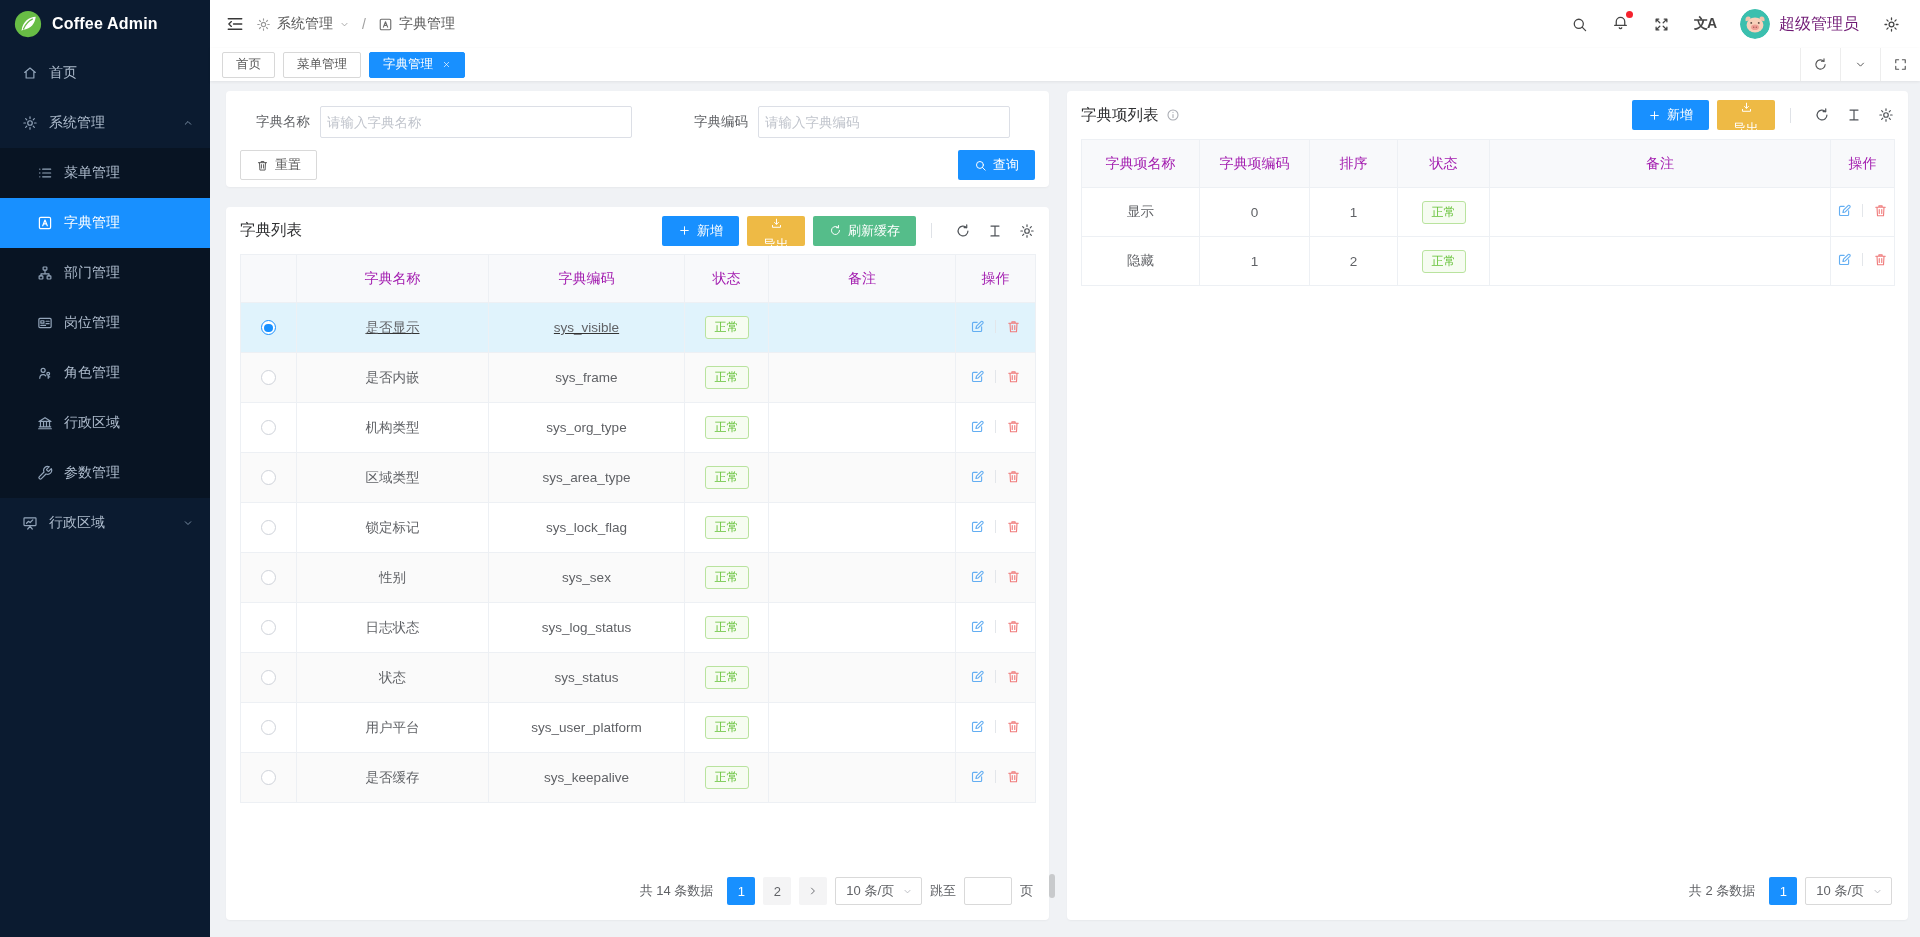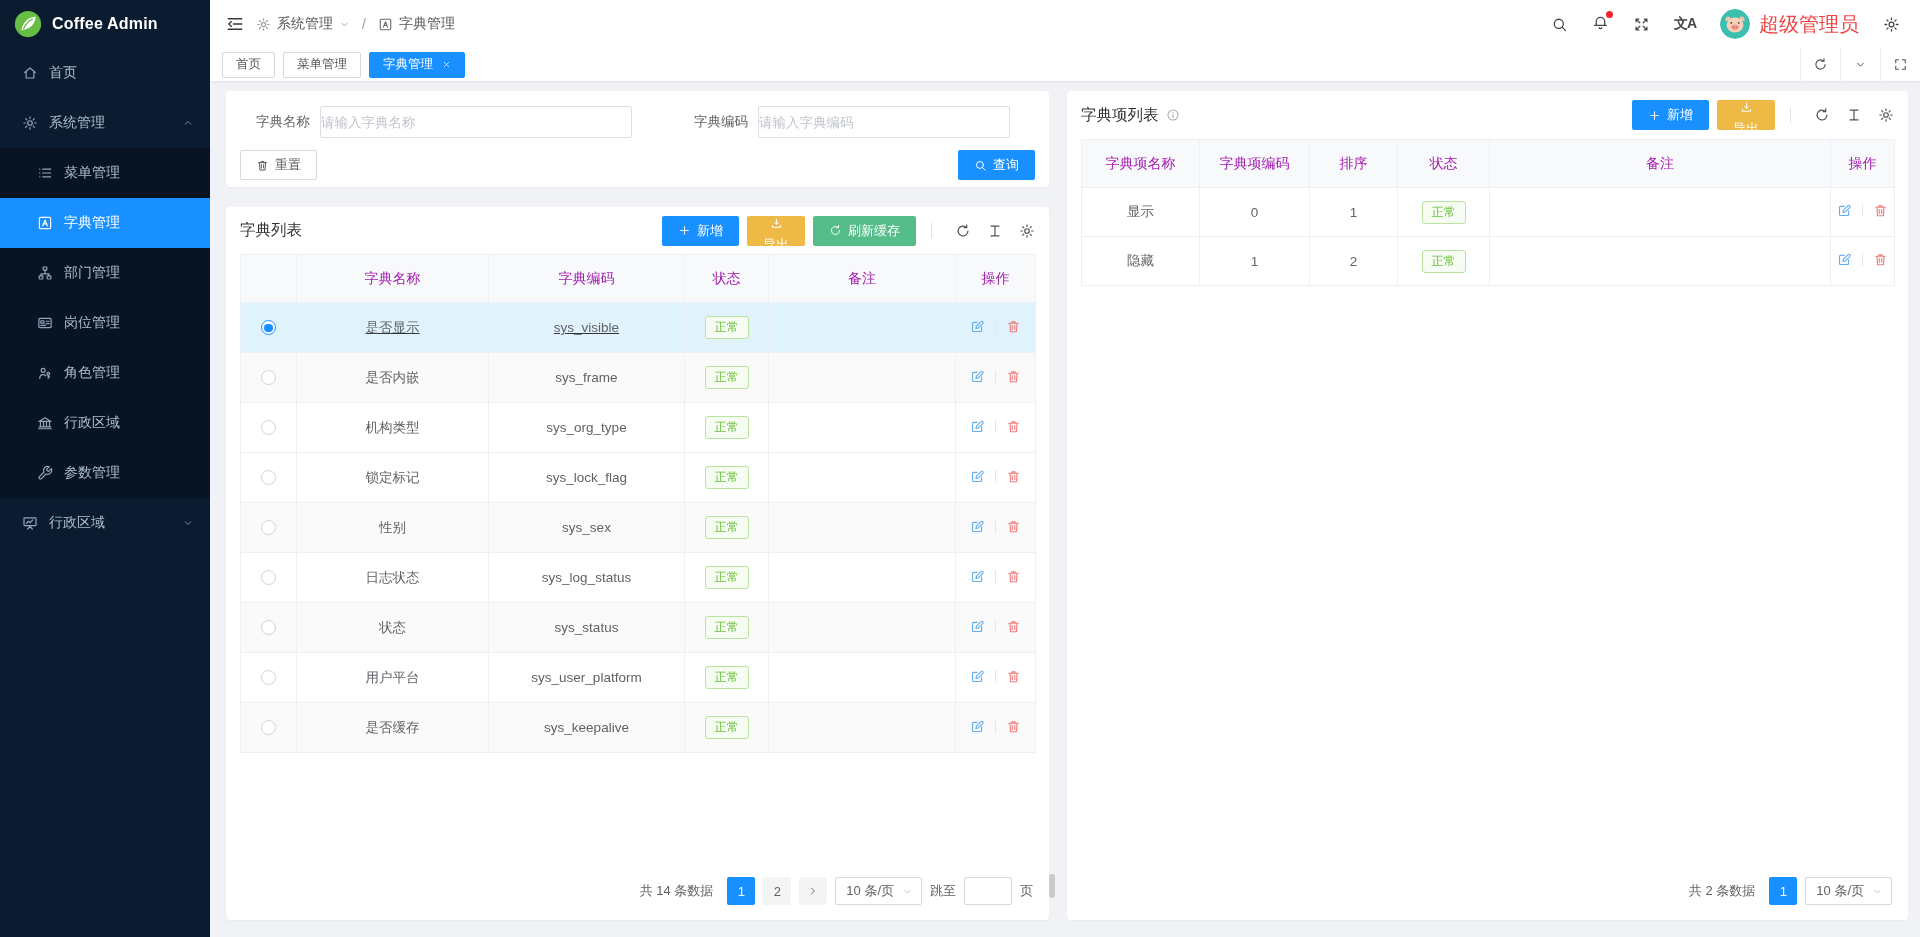--- a/index.html
+++ b/index.html
@@ -36,21 +36,21 @@
   .crumb .cv { font-size: 11px; color: #9a9a9a; }
   .crumb-sep { color: #a0a0a0; }
   .tb-right { display: flex; align-items: center; gap: 24px; color: #454545; }
   .tb-right .icon { font-size: 17px; cursor: pointer; }
   .bell-wrap { position: relative; cursor: pointer; }
   .bell-dot { position: absolute; top: -3px; right: -4px; width: 7px; height: 7px; border-radius: 50%; background: #f5222d; }
   .translate { font-size: 14px; font-weight: 600; cursor: pointer; letter-spacing: -1px; }
   .user-wrap { display: flex; align-items: center; gap: 9px; cursor: pointer; }
   .avatar { width: 30px; height: 30px; border-radius: 50%; overflow: hidden; }
   .avatar svg { width: 30px; height: 30px; display: block; }
-  .username { font-size: 20px; color: #ef4444; }
+  .username { font-size: 16px; color: #701a75; }
 
   .tabbar { height: 33px; background: #fff; display: flex; align-items: center; padding-left: 12px; box-shadow: 0 1px 3px rgba(0,0,0,.07); position: relative; z-index: 2; flex-shrink: 0; }
   .tab { height: 26px; display: inline-flex; align-items: center; padding: 0 13px; border: 1px solid #d8d8d8; border-radius: 2px; background: #fff; color: #585858; font-size: 12.5px; margin-right: 8px; cursor: pointer; }
   .tab.active { background: var(--primary, #1890ff); border-color: var(--primary, #1890ff); color: #fff; }
   .tab .tab-close { font-size: 9px; margin-left: 9px; }
   .tab-tools { margin-left: auto; display: flex; align-self: stretch; }
   .tool-cell { width: 40px; display: flex; align-items: center; justify-content: center; border-left: 1px solid #ededed; color: #555; font-size: 15px; cursor: pointer; }
   .tool-cell.chev { font-size: 13px; }
 
   .content { flex: 1; display: flex; gap: 18px; padding: 10px 12px 17px 16px; position: relative; min-height: 0; border-radius: 8px; }
@@ -58,21 +58,21 @@
 
   .left-col { width: 823px; flex-shrink: 0; display: flex; flex-direction: column; }
   .right-col { flex: 1; display: flex; flex-direction: column; min-width: 0; }
 
   
   .search-card { height: 96px; margin-bottom: 20px; padding: 15px 14px 8px; }
   .form-row { display: flex; align-items: center; }
   .form-item { display: flex; align-items: center; }
   .form-item + .form-item { margin-left: 46px; }
   .form-label { width: 70px; text-align: right; margin-right: 10px; color: #606266; font-size: 13.5px; white-space: nowrap; }
-  .form-input { height: 32px; border: 1px solid #dcdfe6; border-radius: 2px; padding: 0 0; font-size: 13.5px; color: #333; outline: none; background: #fff; }
+  .form-input { height: 32px; border: 1px solid #dcdfe6; border-radius: 2px; padding: 0 6px; font-size: 13.5px; color: #333; outline: none; background: #fff; }
   .form-input::placeholder { color: #c0c4cc; }
   .input-name { width: 312px; }
   .input-code { width: 252px; }
   .form-actions { display: flex; justify-content: space-between; gap: 10px; margin-top: 12px; }
 
   .btn { height: 30px; border: 1px solid transparent; border-radius: 2px; display: inline-flex; align-items: center; gap: 6px; padding: 0 15px; font-size: 13px; cursor: pointer; font-family: inherit; white-space: nowrap; }
   .btn .icon { font-size: 13px; }
   .btn-primary { background: var(--primary, #1890ff); color: #fff; }
   .btn-warning { background: var(--warning, #eeba45); color: #fff; flex-direction: column; }
   .btn-success { background: var(--success, #55bd8a); color: #fff; }
@@ -524,20 +524,41 @@
                       </svg>
                     </span>
                     <span class="op-divider"></span>
                     <span class="icon op-del">
                       <svg viewBox="0 0 24 24" fill="none" stroke="currentColor" stroke-width="1.8" stroke-linecap="round" stroke-linejoin="round">
                         <path d="M4.4 6.8h15.2M9.4 6.8V4.6h5.2v2.2M6.4 6.8l.8 13.6h9.6l.8-13.6M10 10.4v6.4M14 10.4v6.4"></path>
                       </svg>
                     </span>
                   </span></td>
               </tr>
+              <tr class="striped">
+                <td><span class="radio"></span></td>
+                <td>区域类型</td>
+                <td>sys_area_type</td>
+                <td><span class="badge">正常</span></td>
+                <td></td>
+                <td><span class="ops">
+                    <span class="icon op-edit">
+                      <svg viewBox="0 0 24 24" fill="none" stroke="currentColor" stroke-width="1.8" stroke-linecap="round" stroke-linejoin="round">
+                        <path d="M11.4 5.4H5.6A1.6 1.6 0 0 0 4 7v11.4A1.6 1.6 0 0 0 5.6 20H17a1.6 1.6 0 0 0 1.6-1.6v-5.8"></path>
+                        <path d="M17.8 4.1a2 2 0 0 1 2.8 2.8l-7.4 7.4-3.7.9.9-3.7z"></path>
+                      </svg>
+                    </span>
+                    <span class="op-divider"></span>
+                    <span class="icon op-del">
+                      <svg viewBox="0 0 24 24" fill="none" stroke="currentColor" stroke-width="1.8" stroke-linecap="round" stroke-linejoin="round">
+                        <path d="M4.4 6.8h15.2M9.4 6.8V4.6h5.2v2.2M6.4 6.8l.8 13.6h9.6l.8-13.6M10 10.4v6.4M14 10.4v6.4"></path>
+                      </svg>
+                    </span>
+                  </span></td>
+              </tr>
               <tr>
                 <td><span class="radio"></span></td>
                 <td>锁定标记</td>
                 <td>sys_lock_flag</td>
                 <td><span class="badge">正常</span></td>
                 <td></td>
                 <td><span class="ops">
                     <span class="icon op-edit">
                       <svg viewBox="0 0 24 24" fill="none" stroke="currentColor" stroke-width="1.8" stroke-linecap="round" stroke-linejoin="round">
                         <path d="M11.4 5.4H5.6A1.6 1.6 0 0 0 4 7v11.4A1.6 1.6 0 0 0 5.6 20H17a1.6 1.6 0 0 0 1.6-1.6v-5.8"></path>

